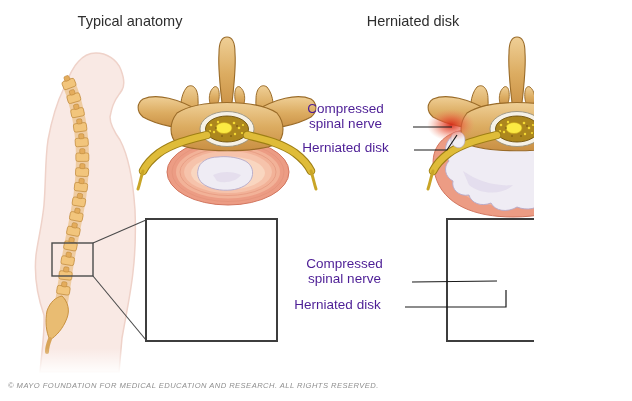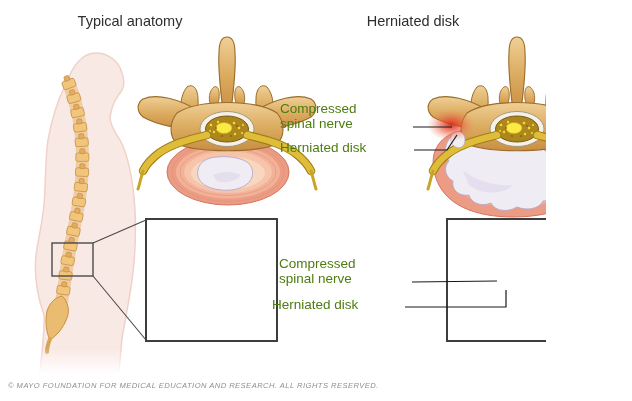--- a/index.html
+++ b/index.html
@@ -1,26 +1,25 @@
 <!DOCTYPE html>
 <html style="--bone: #D9A55F; --bone-light: #EFD3A0; --bone-outline: #9A6B28; --nerve: #DFBC39; --nerve-outline: #9E7F15; --disk: #EC9C84; --disk-outline: #D2765F; --nucleus: #EFECF4; --inflammation: #D62A18; --spinal-canal: #AD871D; --canal-speckle: #F4DA35; --body-skin: #F9E9E4; --inset-background: #F6E2DA; --inset-border: #3D3D3D; --leader-line: #1a1a1a; --label-text: #111111; --copyright-text: #8F8F8F;"><head>
 <meta charset="utf-8">
 <style>
   html,body{margin:0;padding:0;background:#fff;}
   #stage{
     position:relative;width:534px;height:401px;background:#fff;overflow:hidden;
     font-family:"Liberation Sans", sans-serif;
-    padding-left:12px;
   }
   #artwork{position:absolute;left:0;top:0;}
   .title{
     position:absolute;font-size:14.5px;color:#2e2e2e;text-align:center;width:170px;
   }
   .anno{
-    position:absolute;font-size:13.5px;line-height:14.5px;color:#4d7c0f;text-align:left;
+    position:absolute;font-size:13.5px;line-height:14.5px;color:#4c1d95;text-align:center;
   }
   .copyright{
     position:absolute;left:8px;top:381px;font-size:7.6px;letter-spacing:.45px;
     color:#8f8f8f;white-space:nowrap;font-style:italic;
   }
 </style>
 </head>
 <body>
 
 <div id="stage">

